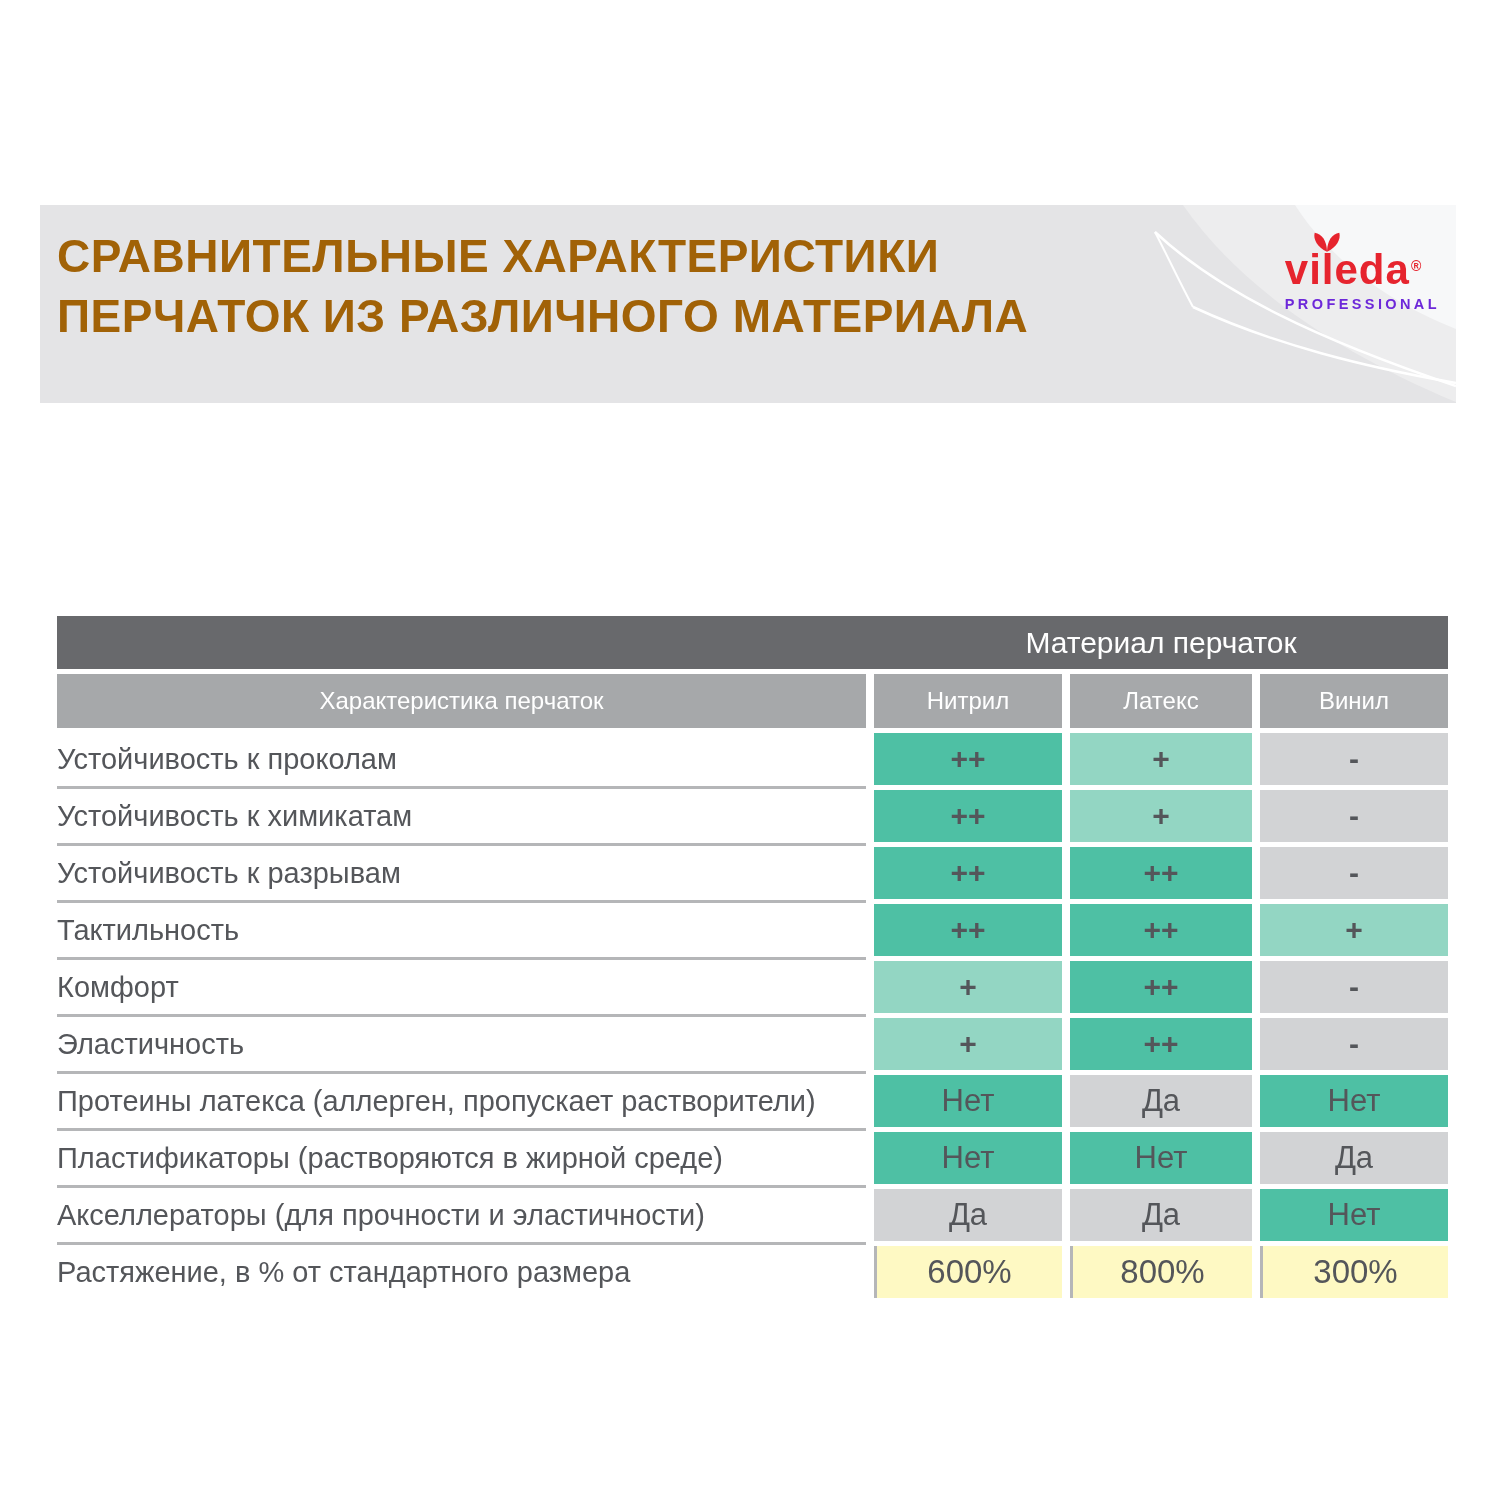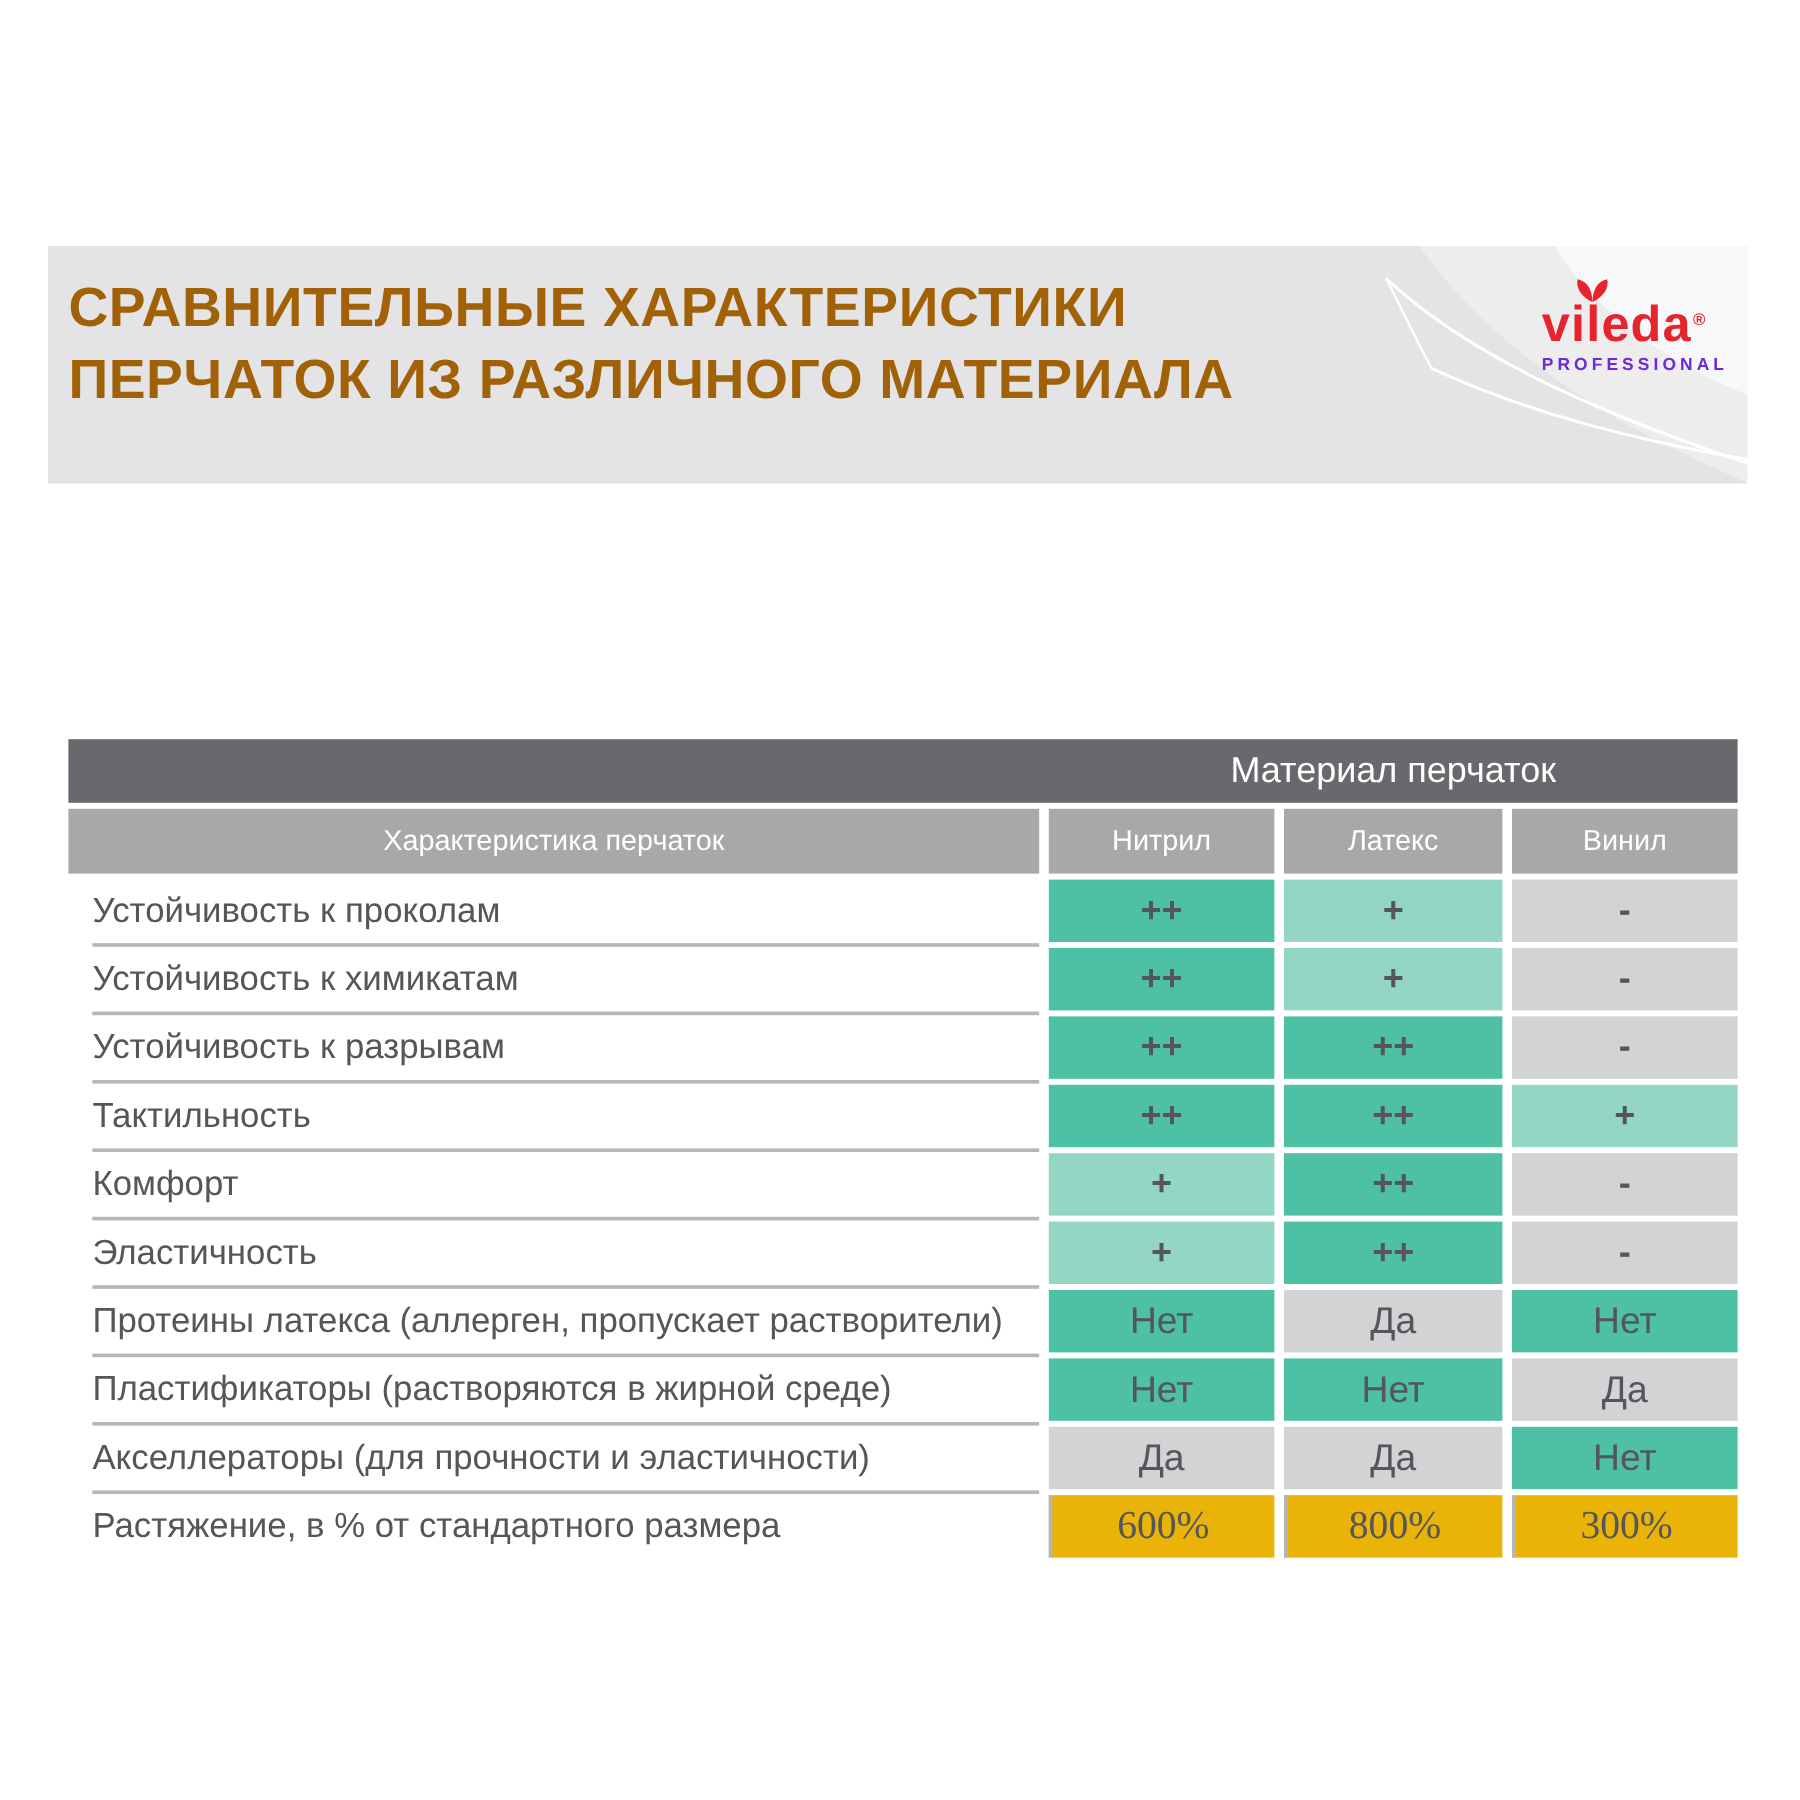--- a/index.html
+++ b/index.html
@@ -56,34 +56,34 @@
   .thead-cols { height: 54px; margin-bottom: 5px; }
   .thead-cols .cell {
     background: #a6a8aa; color: #ffffff; font-size: 24px;
     display: flex; align-items: center; justify-content: center;
   }
 
   .row { height: 52px; margin-bottom: 5px; }
   .row .label {
     display: flex; align-items: center;
     font-size: 29px; color: #54565a; background: #ffffff;
-    position: relative; white-space: nowrap; margin-left: 20px;
+    position: relative; white-space: nowrap;
   }
   .row:not(.last) .label::after {
     content: ""; position: absolute; left: 0; right: 0; bottom: -4px;
     height: 3px; background: #b5b6b8;
   }
   .cell {
     display: flex; align-items: center; justify-content: center;
     font-size: 31px; color: #54565a; box-sizing: border-box;
   }
   .t-strong { background: #4ec0a4; }
   .t-light  { background: #93d6c3; }
   .t-gray   { background: #d2d3d5; }
-  .t-plain  { background: #eab308; font-family: Liberation Serif, serif; }
+  .t-plain  { background: #fef9c3; }
   .sym { font-weight: bold; font-size: 30px; }
   .row.last { margin-bottom: 0; }
   .row.last .cell { border-left: 3px solid #b5b6b8; font-size: 33px; }
 </style>
 </head>
 <body>
 
 <div class="canvas">
 
   <header class="band">

